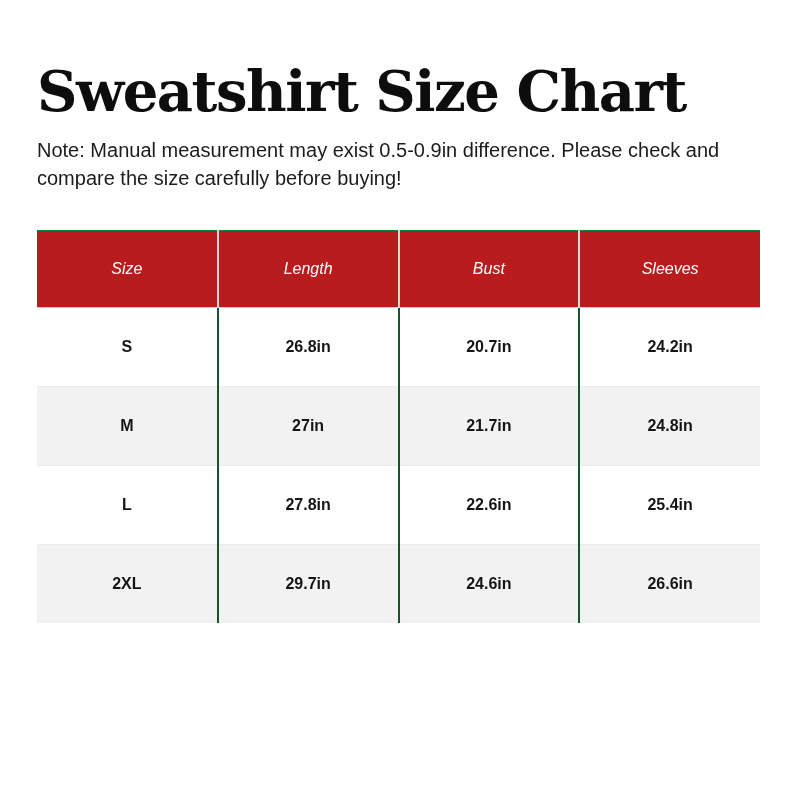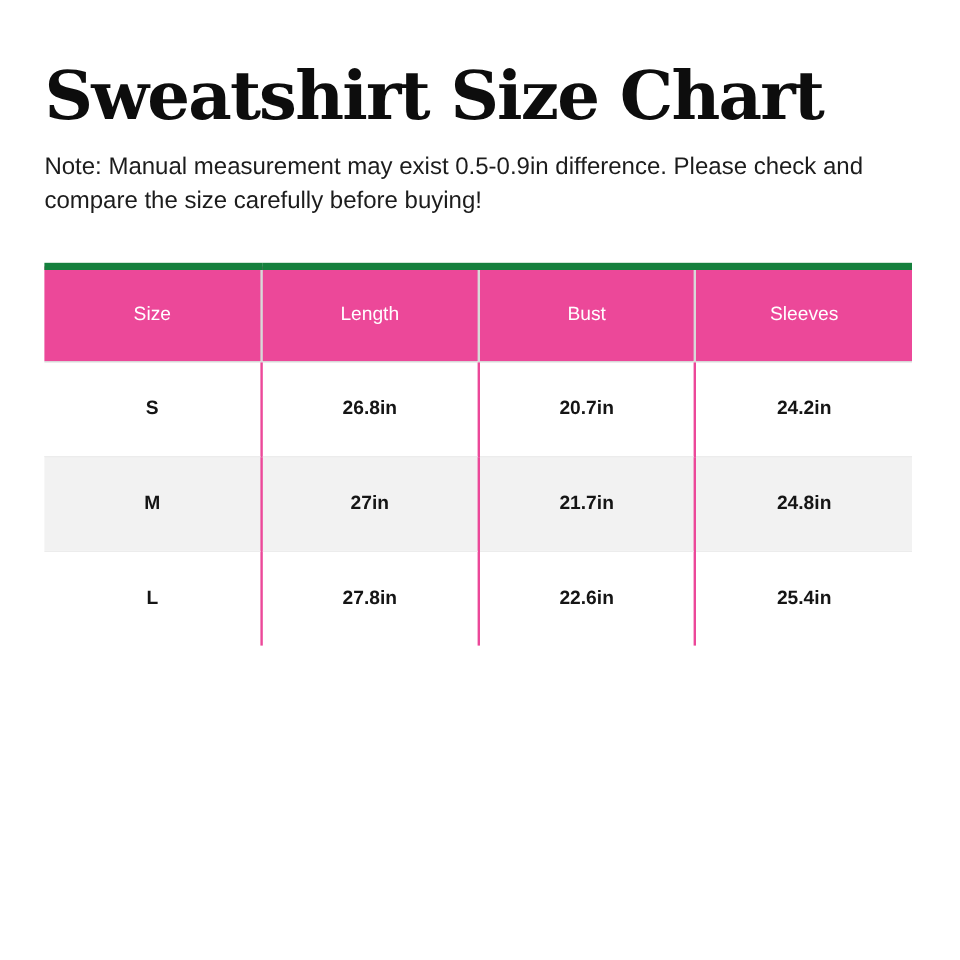--- a/index.html
+++ b/index.html
@@ -8,21 +8,21 @@
     width: 800px;
     height: 800px;
     background: #ffffff;
     overflow: hidden;
     font-family: "Liberation Sans", sans-serif;
   }
   .page {
     width: 800px;
     height: 800px;
     box-sizing: border-box;
-    padding: 0 37px;
+    padding: 11px 37px;
   }
   .page-title {
     margin: 0;
     padding-top: 50px;
     font-family: "DejaVu Serif", "Liberation Serif", serif;
     font-weight: 700;
     font-size: 56px;
     line-height: 1.1;
     letter-spacing: -1.5px;
     color: #0d0d0d;
@@ -36,43 +36,44 @@
     color: #1c1c1c;
     font-weight: 400;
   }
   table.size-chart {
     margin-top: 38px;
     width: 723px;
     border-collapse: collapse;
     table-layout: fixed;
   }
   table.size-chart th {
-    background: #ec4899;
+    background: #b91c1c;
     color: #ffffff;
     font-weight: 400;
     font-size: 16px;
     height: 74px;
     text-align: center;
     vertical-align: middle;
-    border-top: 6px solid #15803d;
+    border-top: 1px solid #15803d;
     border-bottom: 1px solid #cfcfcf;
+    font-style: italic;
   }
   table.size-chart th + th {
     border-left: 2px solid #d8d8d8;
   }
   table.size-chart td {
     height: 76px;
     text-align: center;
     vertical-align: middle;
     font-size: 16px;
     font-weight: 600;
     color: #151515;
   }
   table.size-chart td + td {
-    border-left: 2px solid #ec4899;
+    border-left: 2px solid #14532d;
   }
   table.size-chart tbody tr + tr td {
     border-top: 1px solid #ececec;
   }
   table.size-chart tbody tr:nth-child(even) {
     background: #f2f2f2;
   }
   table.size-chart tbody tr:nth-child(odd) {
     background: #ffffff;
   }
@@ -106,15 +107,21 @@
           <td>27in</td>
           <td>21.7in</td>
           <td>24.8in</td>
         </tr>
         <tr>
           <td>L</td>
           <td>27.8in</td>
           <td>22.6in</td>
           <td>25.4in</td>
         </tr>
+        <tr>
+          <td>2XL</td>
+          <td>29.7in</td>
+          <td>24.6in</td>
+          <td>26.6in</td>
+        </tr>
       </tbody>
   </table>
 </div>
 
 </body></html>

